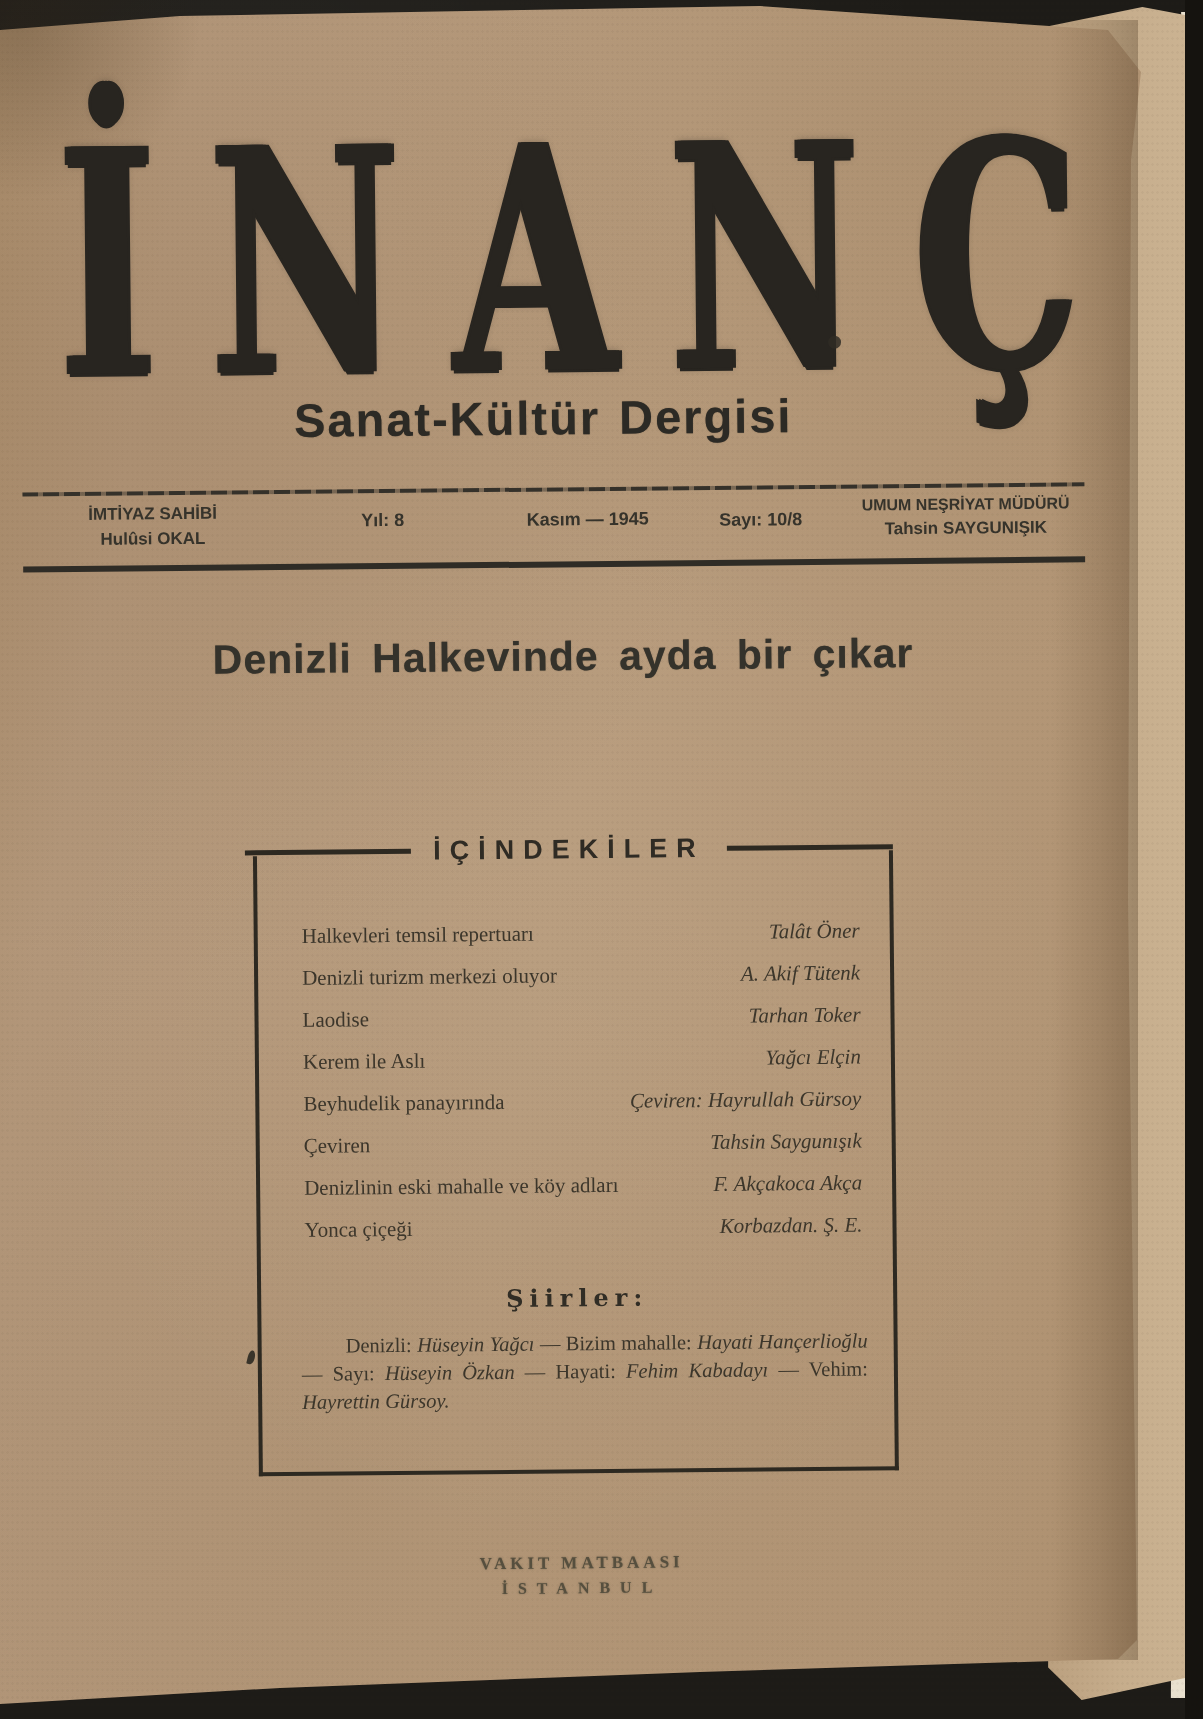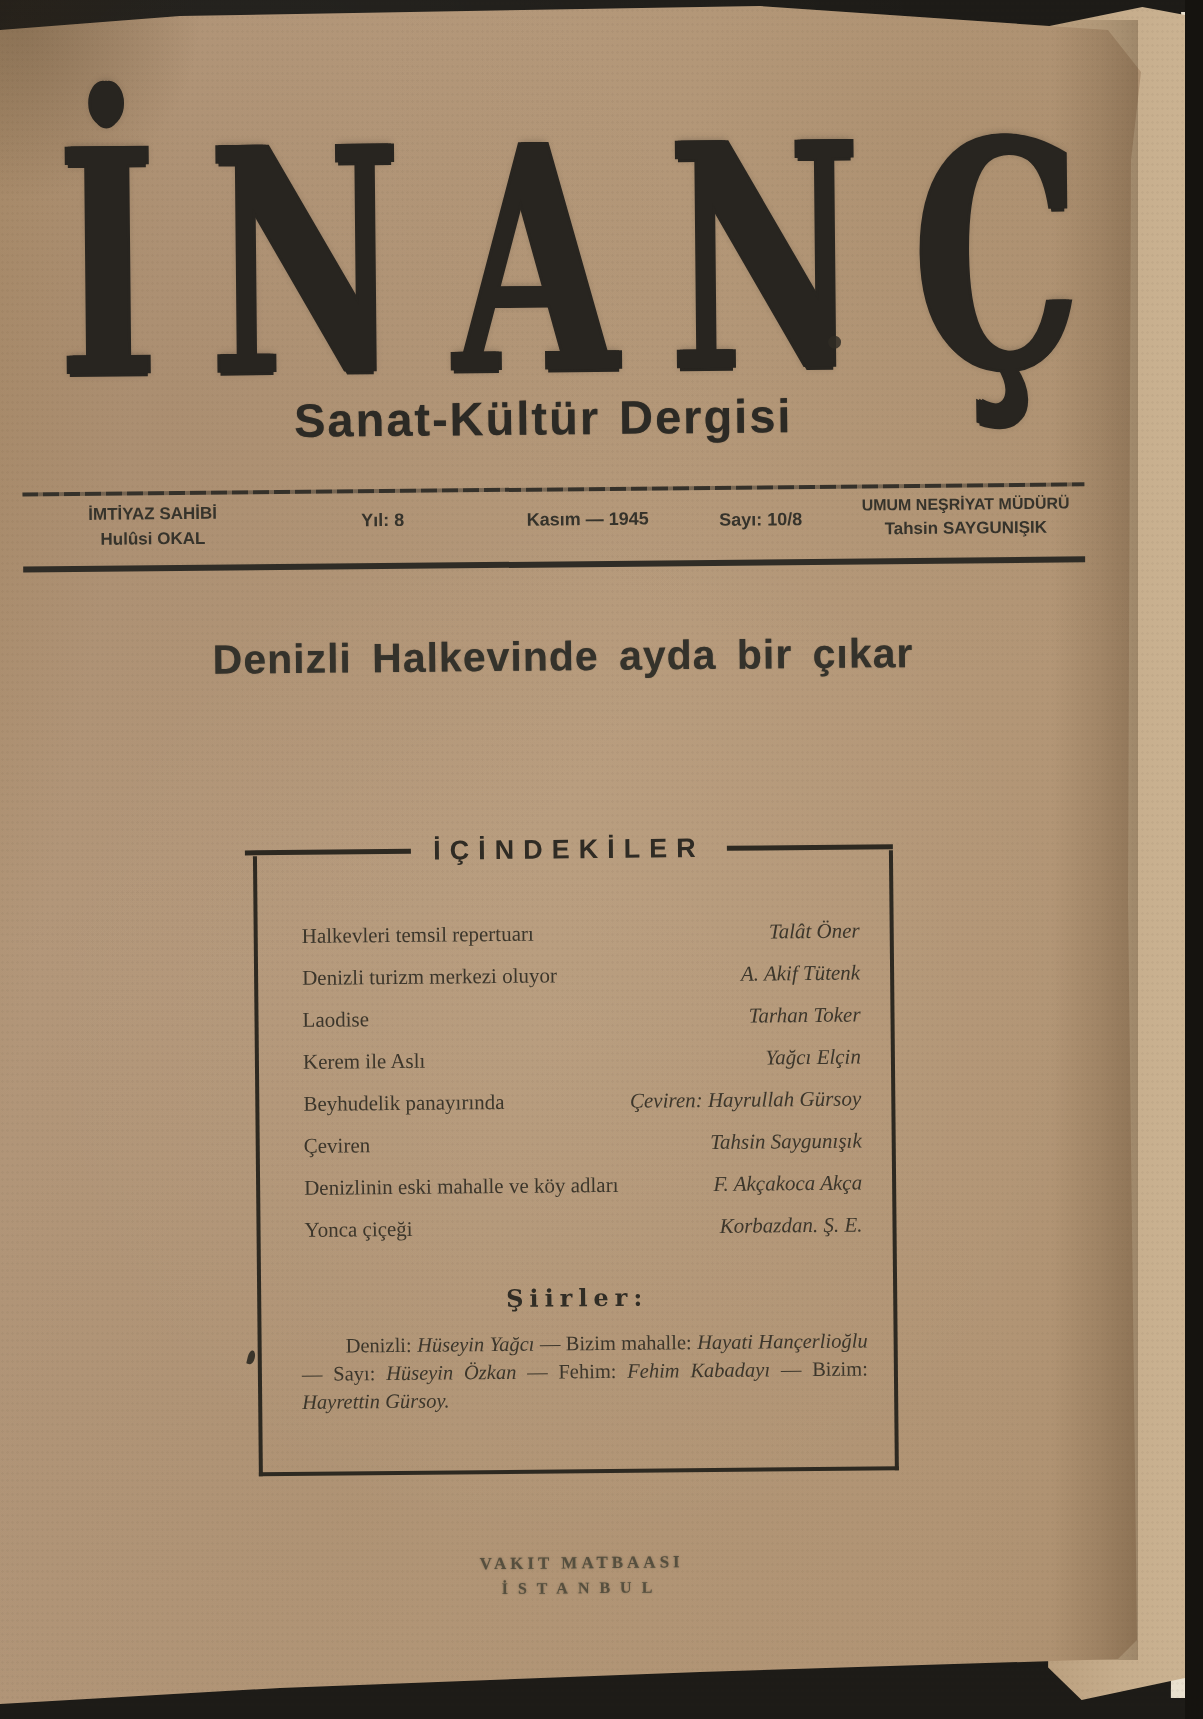--- a/index.html
+++ b/index.html
@@ -231,21 +231,21 @@
           <span class="a">F. Akçakoca Akça</span>
         </div>
         <div class="toc-row">
           <span class="t">Yonca çiçeği</span>
           <span class="a">Korbazdan. Ş. E.</span>
         </div>
       </div>
 
       <div class="poems-heading">Şiirler:</div>
 
-      <div class="poems"><span>Denizli: </span><span class="it">Hüseyin Yağcı</span><span> — Bizim mahalle: </span><span class="it">Hayati Hançerlioğlu</span><span> — Sayı: </span><span class="it">Hüseyin Özkan</span><span> — Fehim: </span><span class="it">Fehim Kabadayı</span><span> — Bizim: </span><span class="it">Hayrettin Gürsoy.</span></div>
+      <div class="poems"><span>Denizli: </span><span class="it">Hüseyin Yağcı</span><span> — Bizim mahalle: </span><span class="it">Hayati Hançerlioğlu</span><span> — Sayı: </span><span class="it">Hüseyin Özkan</span><span> — Hayati: </span><span class="it">Fehim Kabadayı</span><span> — Vehim: </span><span class="it">Hayrettin Gürsoy.</span></div>
 
       <div class="stray-mark"></div>
     </div>
 
     <div class="imprint">
       <div class="printer">VAKIT MATBAASI</div>
       <div class="city">İSTANBUL</div>
     </div>
 
   </div>

